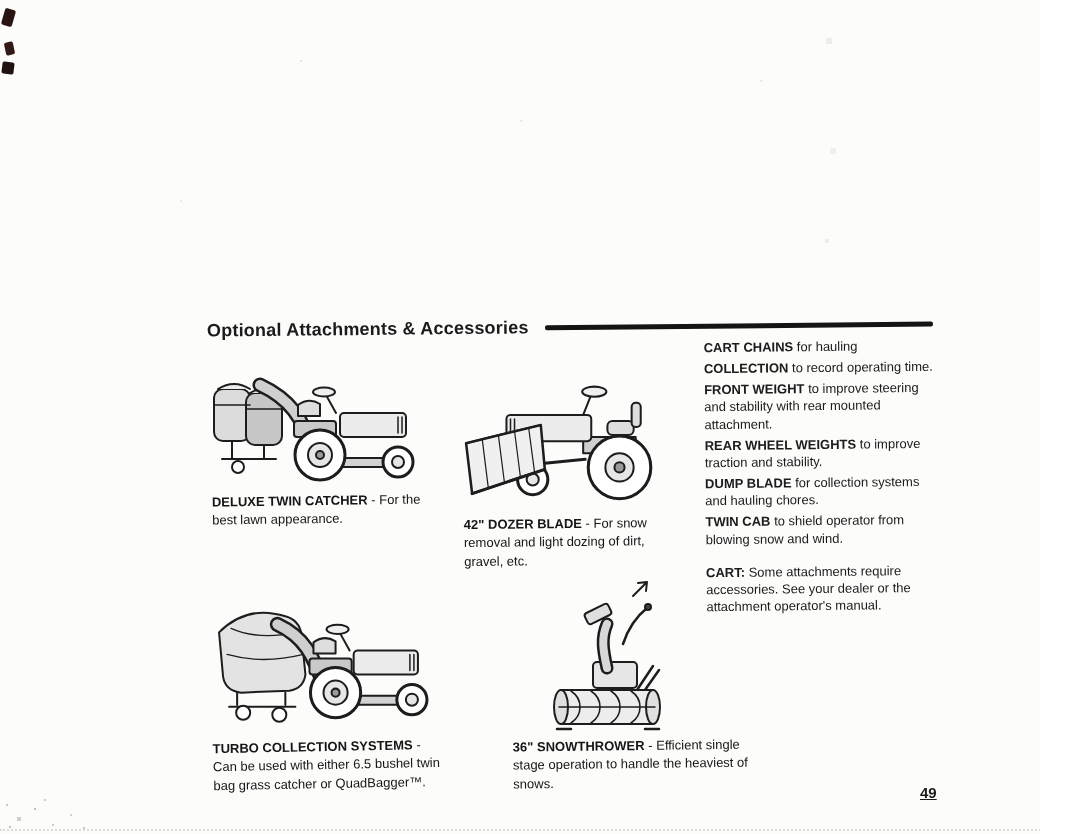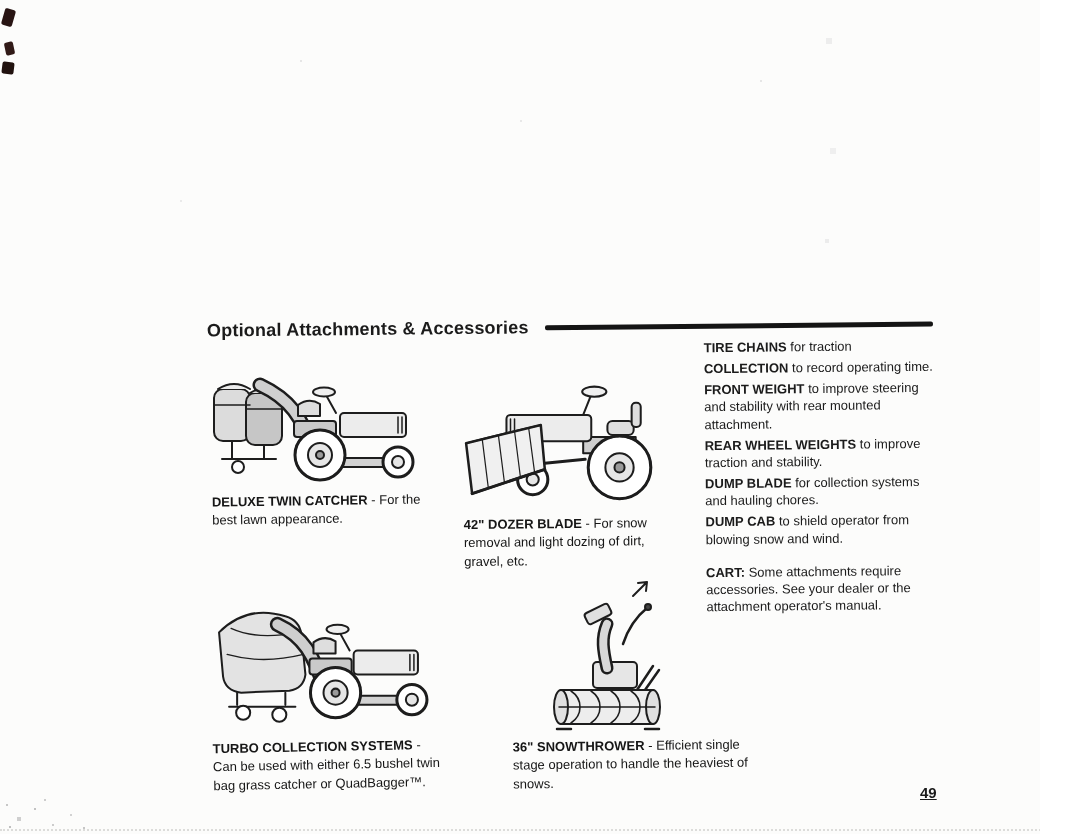--- a/index.html
+++ b/index.html
@@ -210,24 +210,24 @@
           <path d="M22 113 C 34 121 34 137 22 145 M42 113 C 54 121 54 137 42 145 M62 113 C 74 121 74 137 62 145 M82 113 C 94 121 94 137 82 145" stroke-width="1.6"></path>
           <path d="M10 129 H 106" stroke-width="1.5"></path>
           <path d="M8 151 h14 M96 151 h14" stroke-width="2.5"></path>
         </g>
       </g>
     </svg>
   </figure>
   <p class="caption cap-snow"><b>36" SNOWTHROWER</b><span> - Efficient single stage operation to handle the heaviest of snows.</span></p>
 
   <aside class="accessory-list">
-    <p class="acc"><b>TIRE CHAINS</b><span> for traction</span></p>
+    <p class="acc"><b>CART CHAINS</b><span> for hauling</span></p>
     <p class="acc"><b>COLLECTION</b><span> to record operating time.</span></p>
     <p class="acc"><b>FRONT WEIGHT</b><span> to improve steering and stability with rear mounted attachment.</span></p>
     <p class="acc"><b>REAR WHEEL WEIGHTS</b><span> to improve traction and stability.</span></p>
     <p class="acc"><b>DUMP BLADE</b><span> for collection systems and hauling chores.</span></p>
-    <p class="acc"><b>DUMP CAB</b><span> to shield operator from blowing snow and wind.</span></p>
+    <p class="acc"><b>TWIN CAB</b><span> to shield operator from blowing snow and wind.</span></p>
     <p class="note"><b>CART:</b><span> Some attachments require accessories. See your dealer or the attachment operator's manual.</span></p>
   </aside>
 
   <div class="page-number">49</div>
 
 </div>
 
 </body></html>

